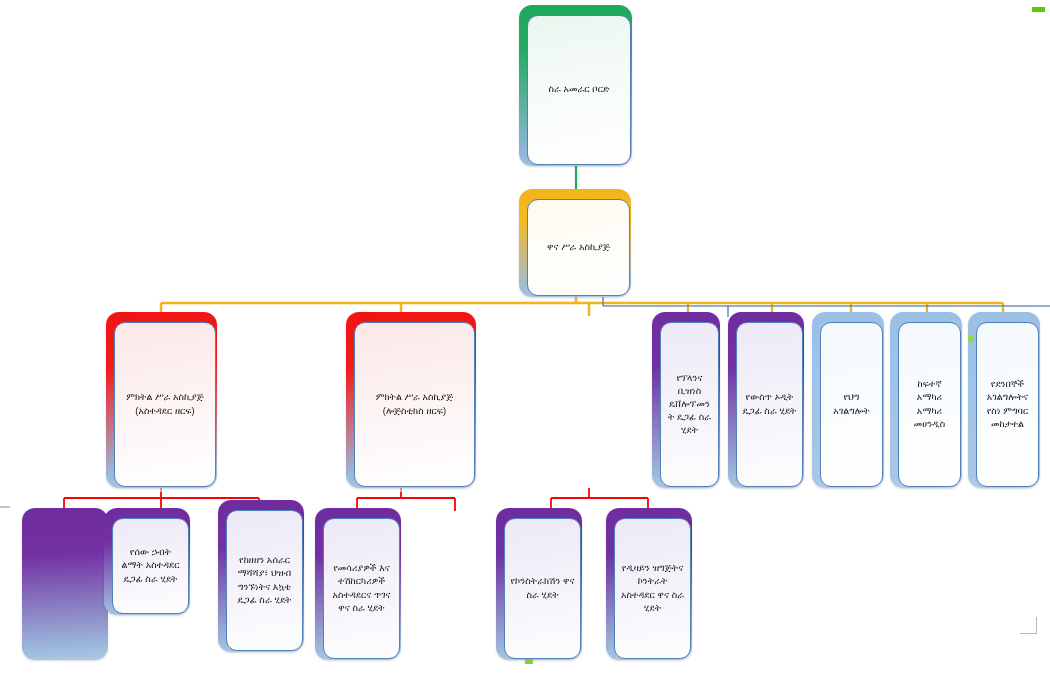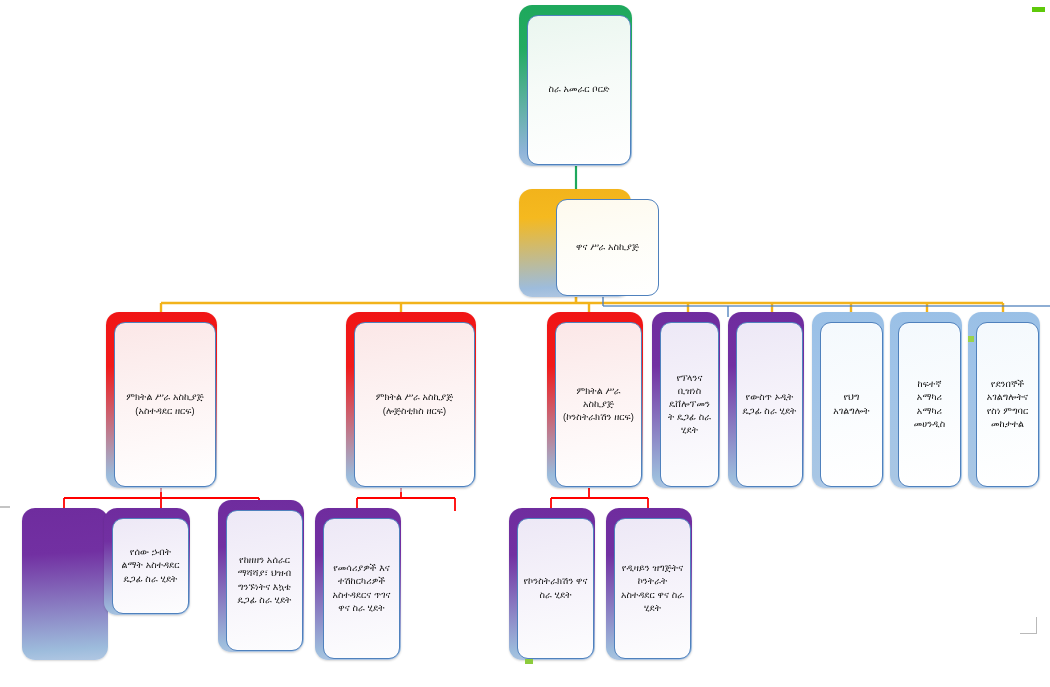--- a/index.html
+++ b/index.html
@@ -64,21 +64,21 @@
     color: #111111;
     letter-spacing: 0.1px;
     word-break: break-word;
   }
 
   
   .accent-green .plate { background: linear-gradient(177deg,#1EA85C 0%,#23AB61 26%,#8FB4D8 88%,#A9C3E0 100%); }
   .accent-green .card  { background: linear-gradient(170deg,#EAF6EF 0%,#F6FBF8 45%,#FFFFFF 100%); }
 
   .accent-gold .plate  { background: linear-gradient(177deg,#F2B31B 0%,#F5B91F 26%,#9DBCDC 88%,#B3C9E4 100%); }
-  .accent-gold .card   { background: linear-gradient(170deg,#FEFAEE 0%,#FEFDF7 45%,#FFFFFF 100%); margin-left: 29px; }
+  .accent-gold .card   { background: linear-gradient(170deg,#FEFAEE 0%,#FEFDF7 45%,#FFFFFF 100%); }
 
   .accent-red .plate   { background: linear-gradient(177deg,#F01515 0%,#F21A1A 30%,#9BBBDB 90%,#AFC6E2 100%); }
   .accent-red .card    { background: linear-gradient(170deg,#FBE7E7 0%,#FDF3F3 45%,#FFFFFF 100%); }
 
   .accent-purple .plate { background: linear-gradient(177deg,#6F2C9E 0%,#7230A2 30%,#9DBCDC 92%,#B1C7E3 100%); }
   .accent-purple .card  { background: linear-gradient(170deg,#EDE8F6 0%,#F5F2FA 45%,#FDFDFE 100%); justify-content: center; }
 
   .accent-blue .plate  { background: linear-gradient(177deg,#9AC0E6 0%,#9FC3E8 32%,#A8C6E4 92%,#B4CDE8 100%); }
   .accent-blue .card   { background: linear-gradient(170deg,#F4F9FD 0%,#F9FCFE 45%,#FFFFFF 100%); }
 
@@ -152,26 +152,20 @@
     </div>
   </div>
 
   <div class="node accent-red" style="left:346px; top:312px; width:130px; height:176px;">
     <div class="plate"></div>
     <div class="card">
       <span class="label">ምክትል ሥራ አስኪያጅ (ሎጅስቲክስ ዘርፍ)</span>
     </div>
   </div>
 
-  <div class="node accent-red" style="left:547px; top:312px; width:96px; height:176px;">
-    <div class="plate"></div>
-    <div class="card">
-      <span class="label">ምክትል ሥራ አስኪያጅ (ኮንስትራክሽን ዘርፍ)</span>
-    </div>
-  </div>
 
   <div class="node accent-purple" style="left:652px; top:312px; width:68px; height:176px;">
     <div class="plate"></div>
     <div class="card">
       <span class="label">የፕላንና ቢዝነስ ዴቨሎፕመንት ዴጋፊ ስራ ሂደት</span>
     </div>
   </div>
 
   <div class="node accent-purple" style="left:728px; top:312px; width:76px; height:176px;">
     <div class="plate"></div>
@@ -220,21 +214,21 @@
   </div>
 
   <div class="node accent-purple" style="left:315px; top:508px; width:86px; height:152px;">
     <div class="plate"></div>
     <div class="card">
       <span class="label">የመሳሪያዎች እና ተሽከርካሪዎች አስተዳደርና ጥገና ዋና ስራ ሂደት</span>
     </div>
   </div>
 
 
-  <div class="node accent-purple" style="left:509px; top:508px; width:86px; height:152px;">
+  <div class="node accent-purple" style="left:496px; top:508px; width:86px; height:152px;">
     <div class="plate"></div>
     <div class="card">
       <span class="label">የኮንስትራክሽን ዋና ስራ ሂደት</span>
     </div>
   </div>
 
   <div class="node accent-purple" style="left:606px; top:508px; width:86px; height:152px;">
     <div class="plate"></div>
     <div class="card">
       <span class="label">የዲዛይን ዝግጅትና ኮንትራት አስተዳደር ዋና ስራ ሂደት</span>

